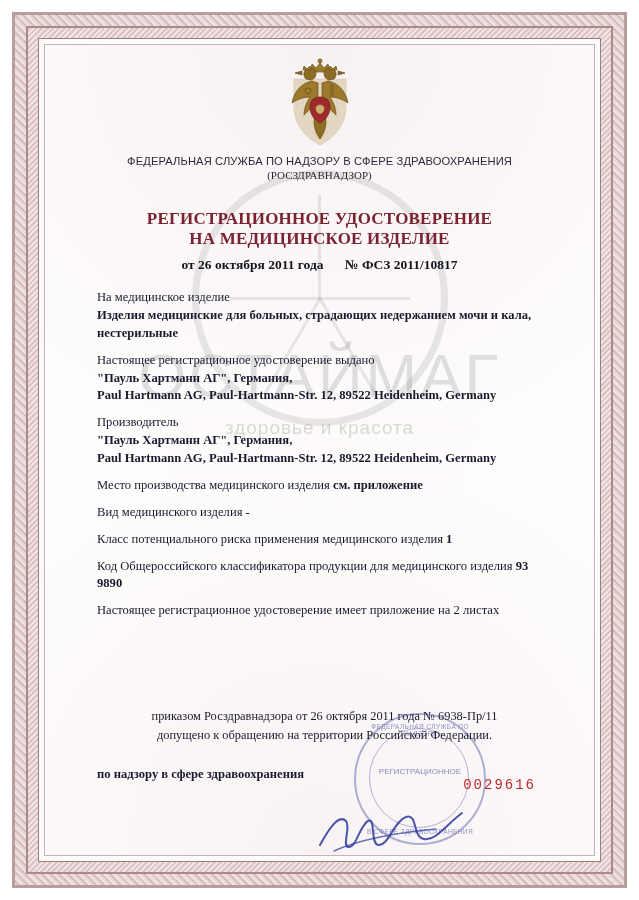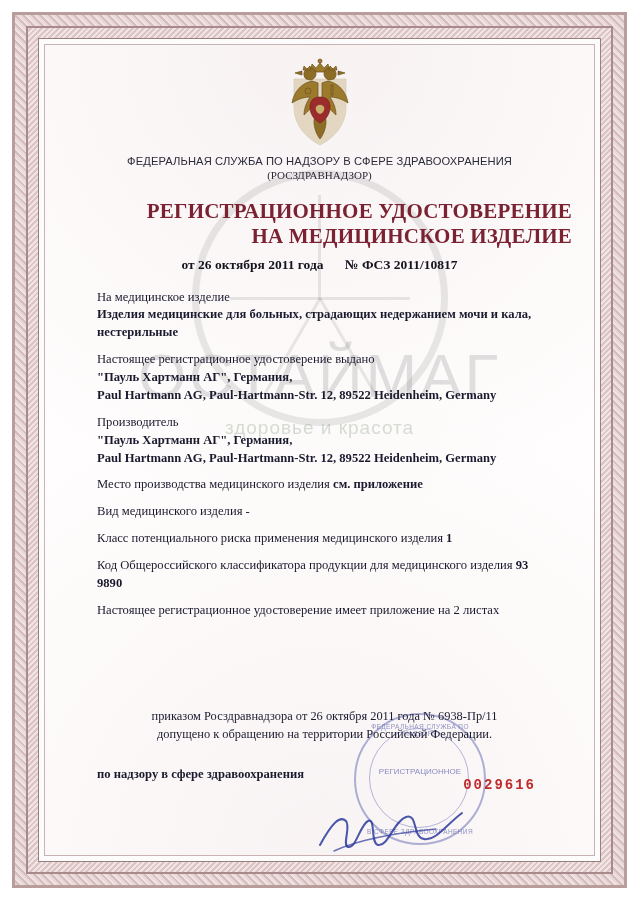--- a/index.html
+++ b/index.html
@@ -160,26 +160,26 @@
     font-family: Liberation Sans, sans-serif;
   }
   .agency-sub {
     text-align: center;
     font-size: 11px;
     color: #2a2a3a;
     margin-top: 2px;
   }
 
   .title {
-    text-align: right;
+    text-align: center;
     color: #7a2231;
     font-weight: bold;
-    font-size: 21px;
+    font-size: 17px;
     letter-spacing: 0.2px;
-    margin-top: 18px;
+    margin-top: 28px;
     line-height: 1.18;
   }
 
   .doc-meta {
     text-align: center;
     font-size: 13.5px;
     font-weight: bold;
     margin-top: 8px;
     color: #14141f;
   }
@@ -227,21 +227,20 @@
 
   .serial {
     position: absolute;
     right: 58px;
     bottom: 62px;
     color: #c02a2a;
     font-family: "Liberation Mono", monospace;
     font-size: 14px;
     letter-spacing: 2px;
     z-index: 11;
-    font-weight: bold;
   }
 
   
   .stamp {
     position: absolute;
     right: 108px;
     top: 668px;
     width: 128px;
     height: 128px;
     border-radius: 50%;

